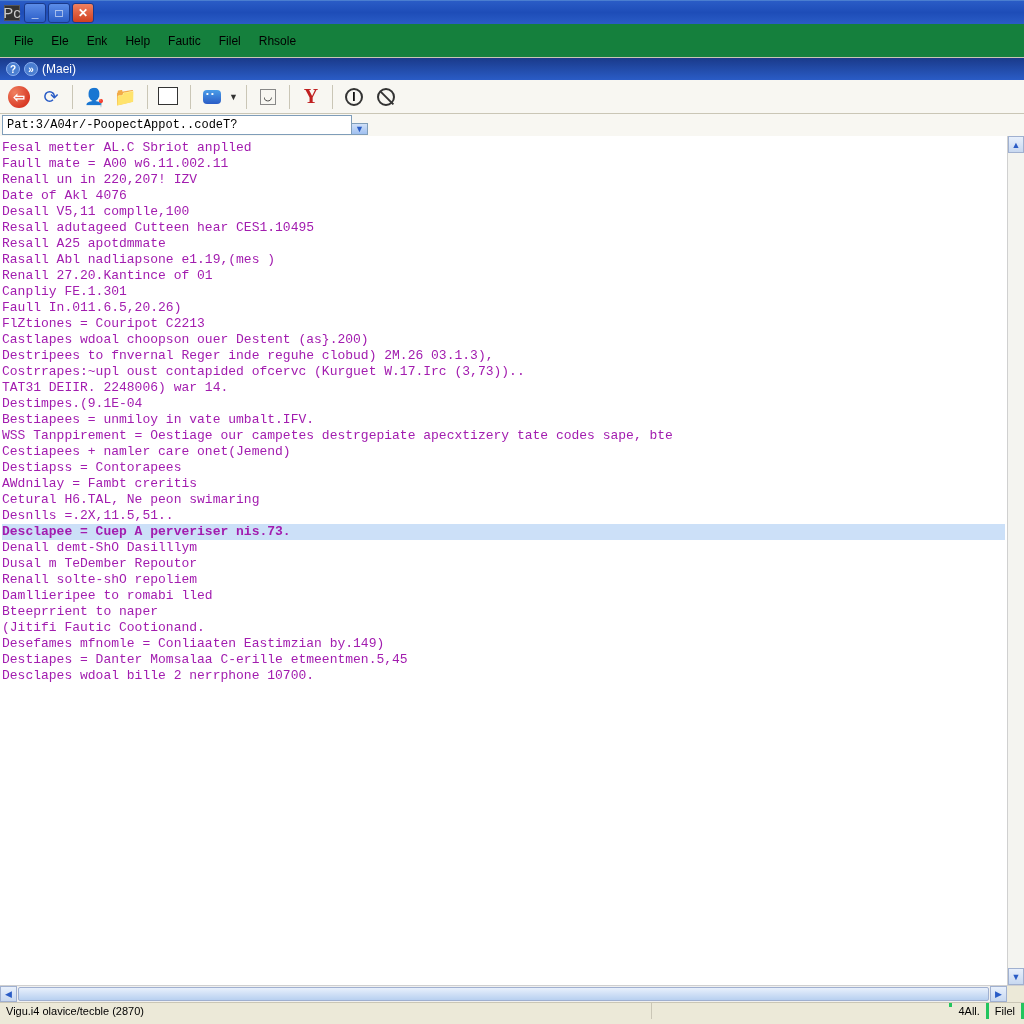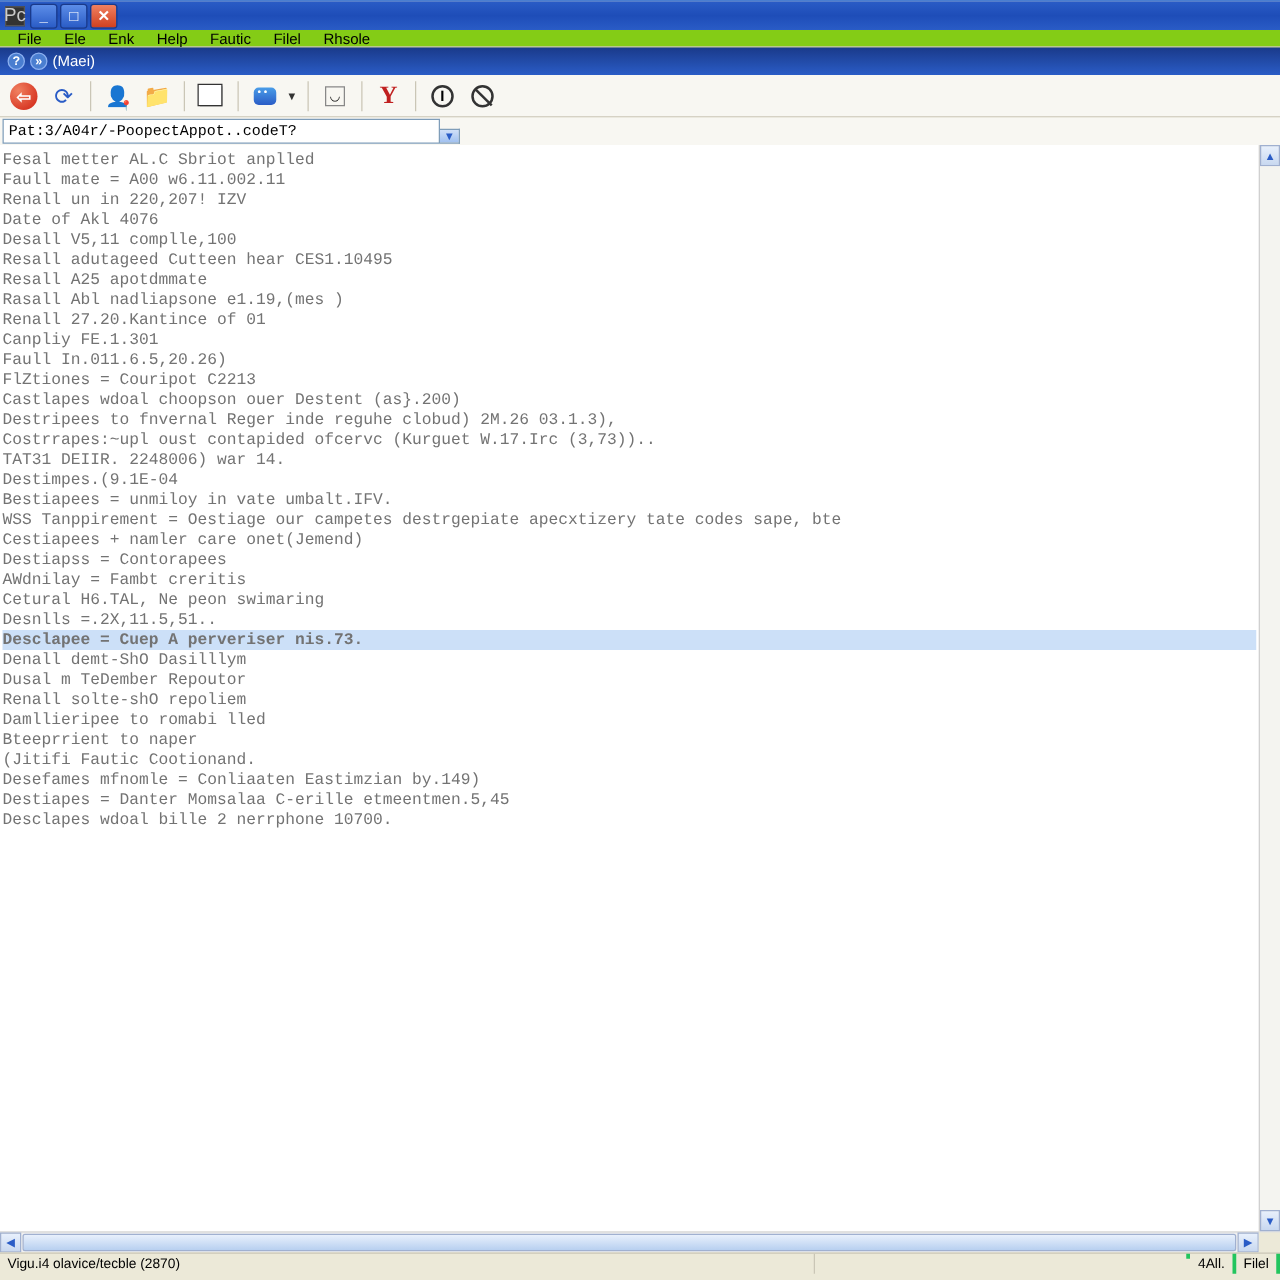--- a/index.html
+++ b/index.html
@@ -49,22 +49,22 @@
 }
 .winbtn.min, .winbtn.max {
   background: linear-gradient(to bottom, #5c8de8, #2a5cc6);
   color: #fff;
 }
 .winbtn.close {
   background: linear-gradient(to bottom, #f08060, #d04020);
   color: #fff;
 }
 .menubar {
-  background: #84cc16;
-  height: 14px;
+  background: #15803d;
+  height: 34px;
   display: flex;
   align-items: center;
   padding: 0 6px;
   gap: 2px;
   border-bottom: 1px solid #cac6b6;
   font-size: 12px;
 }
 .menubar .mi { padding: 2px 8px; cursor: default; }
 .subbar {
   background: linear-gradient(to bottom, #1a3a8a, #2a5cc6);
@@ -146,21 +146,21 @@
   background: #fff;
   position: relative;
   min-height: 0;
 }
 .lines {
   flex: 1;
   padding: 4px 2px;
   font-family: 'Courier New', monospace;
   font-size: 13px;
   line-height: 16px;
-  color: #737373;
+  color: #a21caf;
   overflow: hidden;
   white-space: pre;
 }
 .line { white-space: pre; }
 .highlighted { background: #cce0f8; font-weight: bold; }
 .vscroll {
   width: 17px;
   background: #f0f0f0;
   border-left: 1px solid #d0d0d0;
   display: flex;

